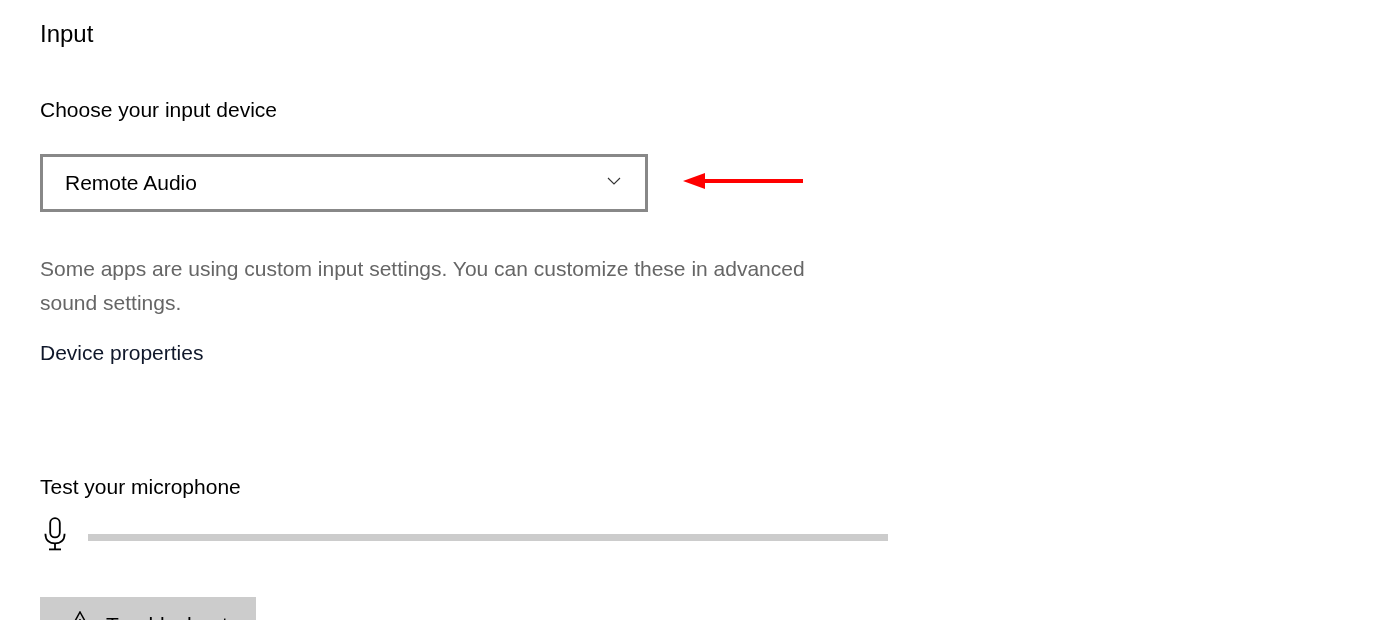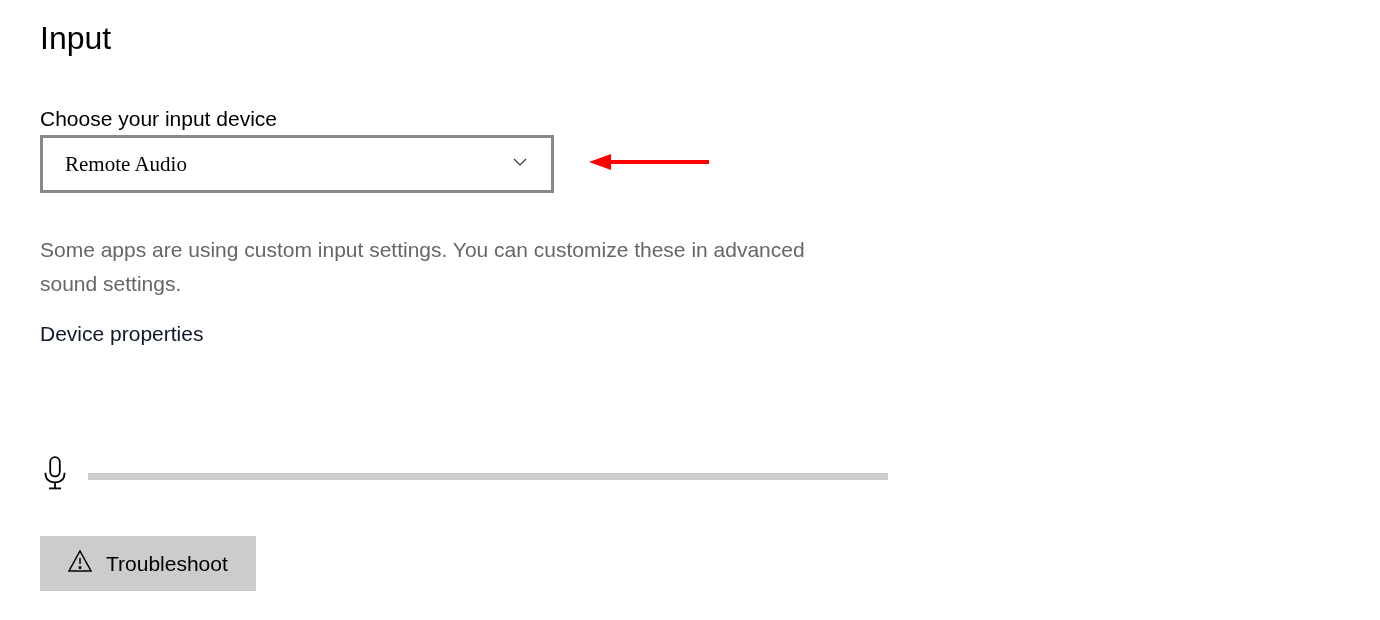--- a/index.html
+++ b/index.html
@@ -9,46 +9,45 @@
     }
     body {
       font-family: "Segoe UI", -apple-system, BlinkMacSystemFont, sans-serif;
       background: #ffffff;
       padding: 20px 40px;
       width: 1380px;
       height: 620px;
       color: #000000;
     }
     .section-title {
-      font-size: 32px;
+      font-size: 24px;
       font-weight: 400;
       margin-bottom: 50px;
     }
     .field-label {
       font-size: 21px;
       font-weight: 400;
-      margin-bottom: 4px;
+      margin-bottom: 32px;
       color: #000000;
     }
     .dropdown-wrapper {
       display: flex;
       align-items: center;
       margin-bottom: 40px;
     }
     .dropdown {
-      width: 514px;
+      width: 608px;
       height: 58px;
       border: 3px solid #888888;
       background: #ffffff;
       display: flex;
       align-items: center;
       justify-content: space-between;
       padding: 0 22px;
       cursor: pointer;
-      font-family: Liberation Serif, serif;
     }
     .dropdown-value {
       font-size: 21px;
       color: #000000;
     }
     .chevron-down {
       width: 18px;
       height: 18px;
     }
     .arrow-annotation {
@@ -131,20 +130,21 @@
       <polygon points="0,12 22,4 22,20" fill="#ff0000"></polygon>
     </svg>
   </span>
 </div>
 
 <p class="info-text">Some apps are using custom input settings. You can customize these in advanced sound settings.</p>
 
 <a class="link">Device properties</a>
 
 <div class="mic-test-section">
+  <div class="mic-label">Test your microphone</div>
   <div class="mic-row">
     <span>
       <svg class="mic-icon" viewBox="0 0 24 30" fill="none" stroke="#000000" stroke-width="1.5">
         <rect x="8" y="1" width="8" height="16" rx="4" ry="4"></rect>
         <path d="M4 14 C4 20, 8 22, 12 22 C16 22, 20 20, 20 14"></path>
         <line x1="12" y1="22" x2="12" y2="27"></line>
         <line x1="7" y1="27" x2="17" y2="27"></line>
       </svg>
     </span>
     <div class="mic-bar"></div>

